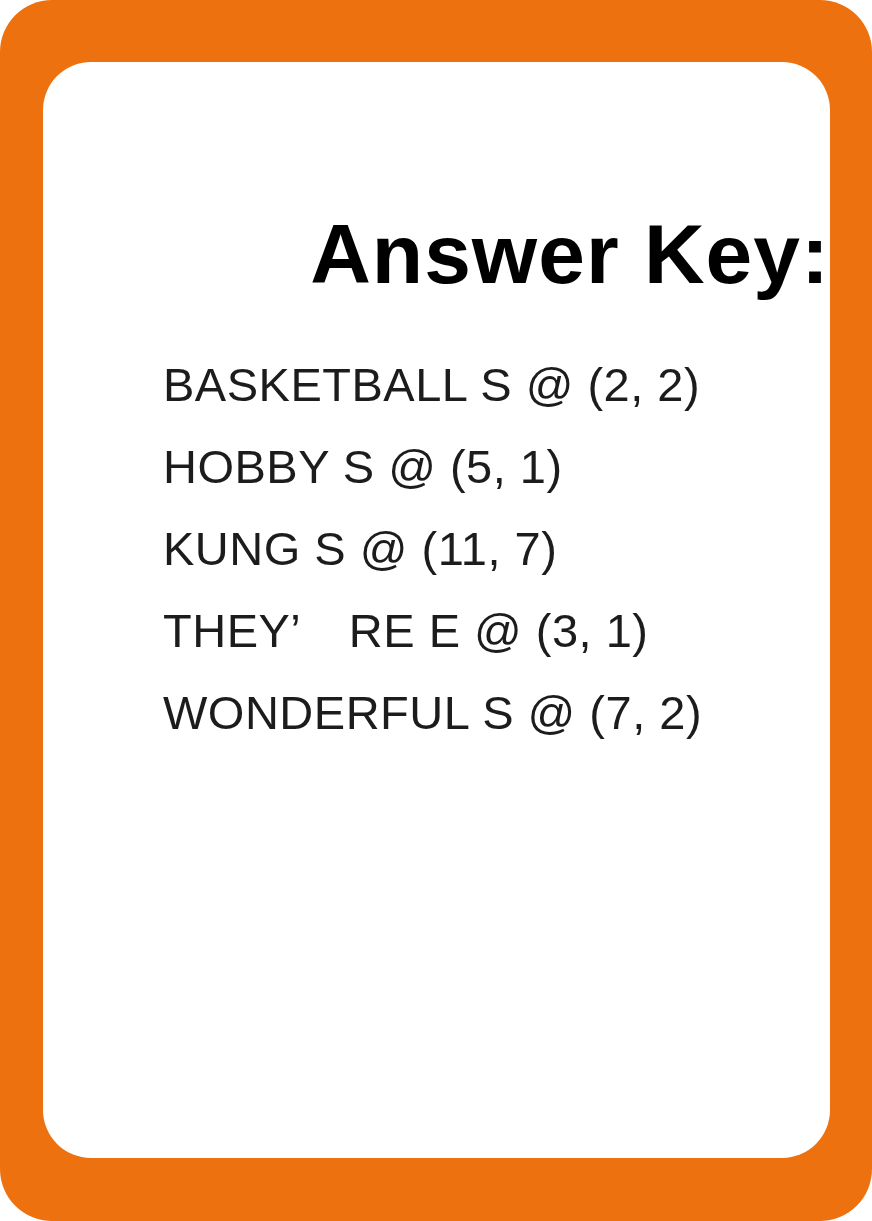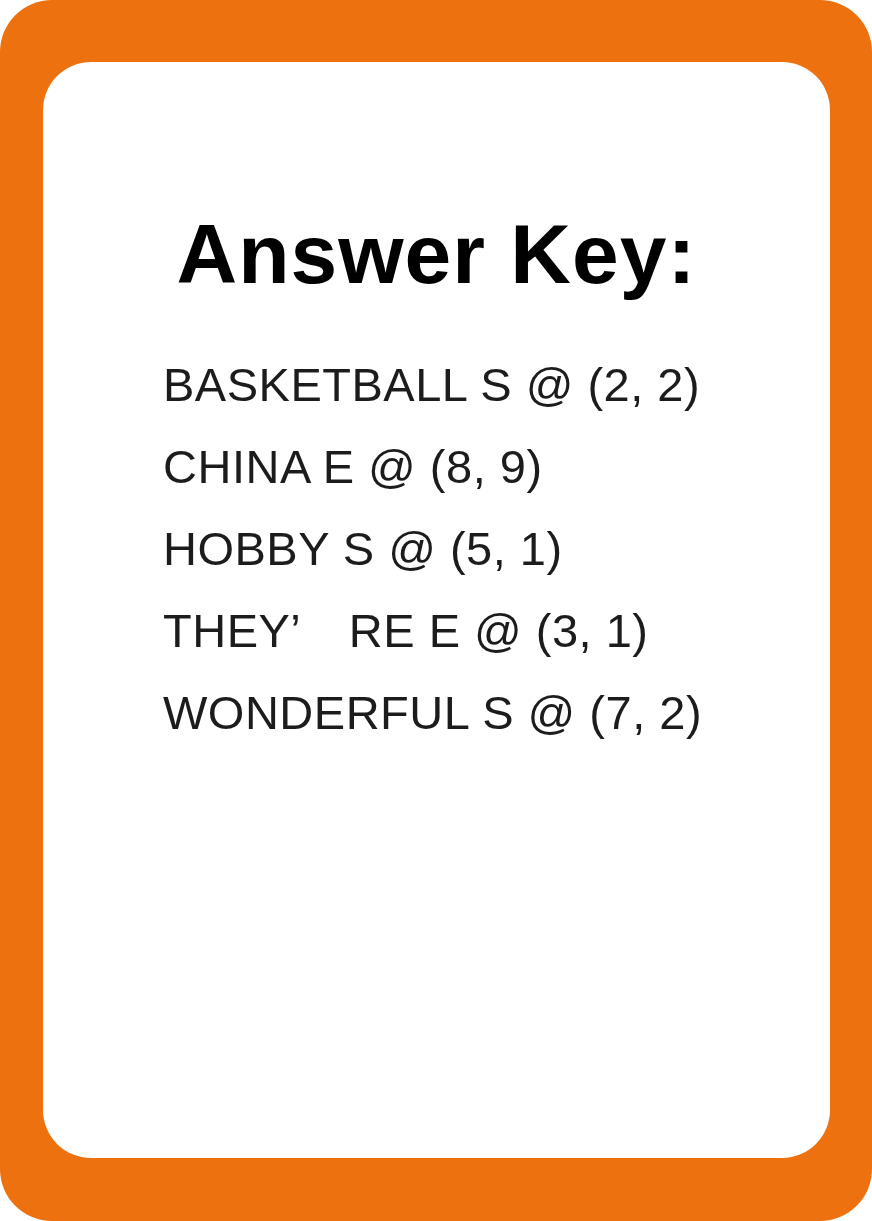--- a/index.html
+++ b/index.html
@@ -28,21 +28,21 @@
     position: absolute;
     left: 43px;
     right: 42px;
     top: 62px;
     bottom: 63px;
     background: var(--card-bg);
     border-radius: 48px;
   }
   .title {
     margin-top: 150px;
-    text-align: center;
+    text-align: right;
     font-size: 84px;
     line-height: 84px;
     font-weight: bold;
     letter-spacing: 1px;
     color: var(--title-color);
   }
   .answers {
     list-style: none;
     margin-top: 48px;
     padding-left: 120px;
@@ -57,19 +57,19 @@
   }
 </style>
 </head>
 <body>
 
 <div class="frame">
   <div class="card">
     <h1 class="title">Answer Key:</h1>
     <ul class="answers">
       <li>BASKETBALL S @ (2, 2)</li>
-      <li>CHINA E @ (8, 9)</li>
       <li>HOBBY S @ (5, 1)</li>
+      <li>KUNG S @ (11, 7)</li>
       <li>THEY’ RE E @ (3, 1)</li>
       <li>WONDERFUL S @ (7, 2)</li>
     </ul>
   </div>
 </div>
 
 </body></html>

